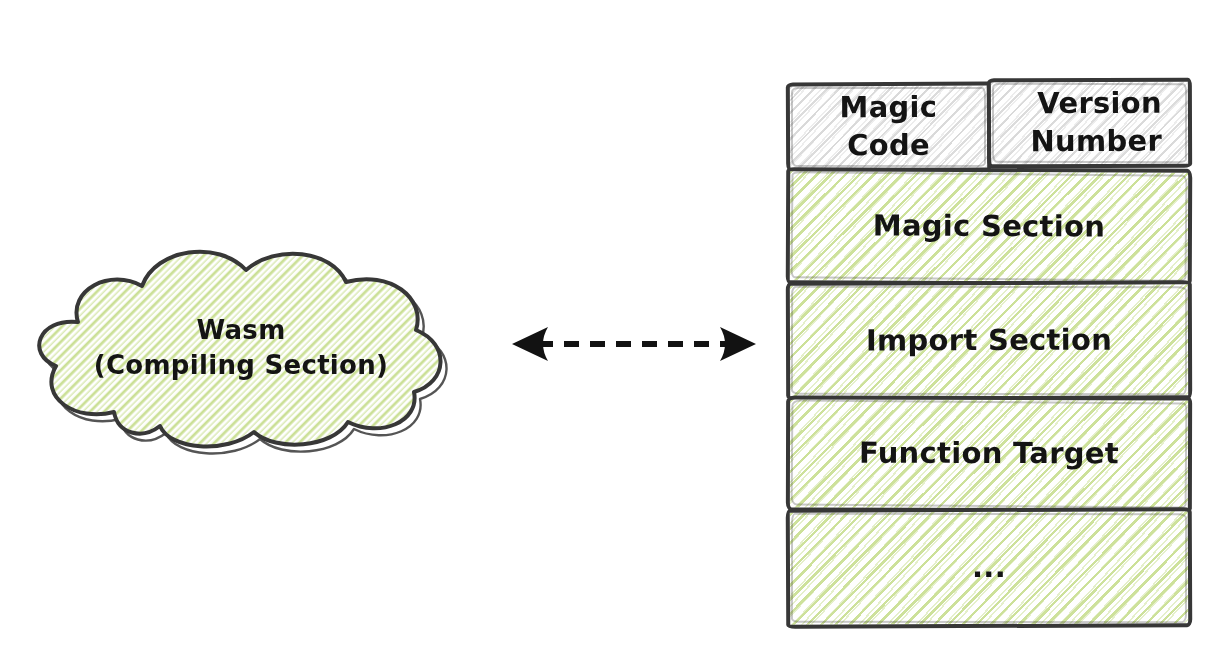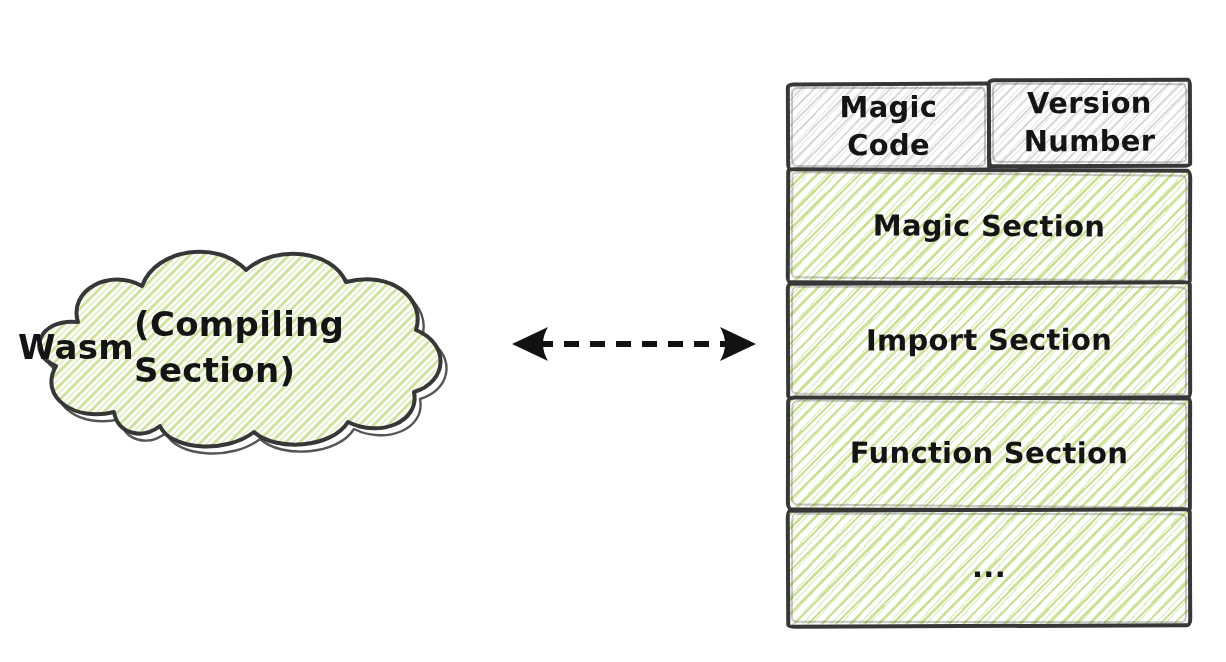--- a/index.html
+++ b/index.html
@@ -16,24 +16,24 @@
 
   
   .cloud-wrap {
     position: absolute;
     left: 18px; top: 226px;
     width: 446px; height: 238px;
   }
   .cloud-wrap svg { position: absolute; inset: 0; }
   .cloud-label {
     position: absolute; inset: 0;
-    display: flex; 
+    display: flex; flex-direction: column;
     align-items: center; justify-content: center;
     text-align: left;
-    font-size: 34px; font-weight: 600; letter-spacing: .3px;
+    font-size: 26px; font-weight: 600; letter-spacing: .3px;
     line-height: 1.35;
     padding-top: 6px;
   }
 
   
   .arrow-wrap {
     position: absolute;
     left: 508px; top: 320px;
     width: 252px; height: 48px;
   }
@@ -72,21 +72,21 @@
   }
   .hatch-gray {
     background-image:
       repeating-linear-gradient(135deg, rgba(214,214,214,.85) 0 2px, transparent 2px 9px),
       repeating-linear-gradient(133deg, rgba(222,222,222,.55) 0 1.5px, transparent 1.5px 6px);
   }
 
   .hdr-row { display: flex; height: 130px; }
   .cell { flex: 1 1 0; border-radius: 7px 4px 8px 5px / 5px 8px 4px 9px; }
   .cell-magic   { transform: rotate(-.25deg); }
-  .cell-version { margin-left: -4px; transform: translateY(-4px) rotate(-.2deg); }
+  .cell-version { margin-left: -4px; transform: translateY(-4px) rotate(-.2deg); text-align: right; }
 
   .sec { margin-top: -4px; }
   .sec-1 { height: 117px; border-radius: 8px 5px 9px 4px / 4px 9px 5px 8px; transform: rotate(.25deg);  }
   .sec-2 { height: 119px; border-radius: 5px 9px 4px 8px / 8px 4px 9px 5px; transform: rotate(-.2deg);  }
   .sec-3 { height: 116px; border-radius: 9px 4px 7px 6px / 6px 7px 4px 9px; transform: rotate(.15deg);  }
   .sec-4 { height: 120px; border-radius: 4px 8px 5px 9px / 9px 5px 8px 4px; transform: rotate(-.25deg); }
 
   .wrap-label { display: inline-block; max-width: 145px; }
   .label { position: relative; z-index: 2; }
 </style>
@@ -136,21 +136,21 @@
 
     <div class="row sec sec-1 hatch-green sketch">
       <span class="label">Magic Section</span>
     </div>
 
     <div class="row sec sec-2 hatch-green sketch">
       <span class="label">Import Section</span>
     </div>
 
     <div class="row sec sec-3 hatch-green sketch">
-      <span class="label">Function Section</span>
+      <span class="label">Function Target</span>
     </div>
 
     <div class="row sec sec-4 hatch-green sketch">
       <span class="label">...</span>
     </div>
 
   </div>
 </div>
 
 </body></html>

